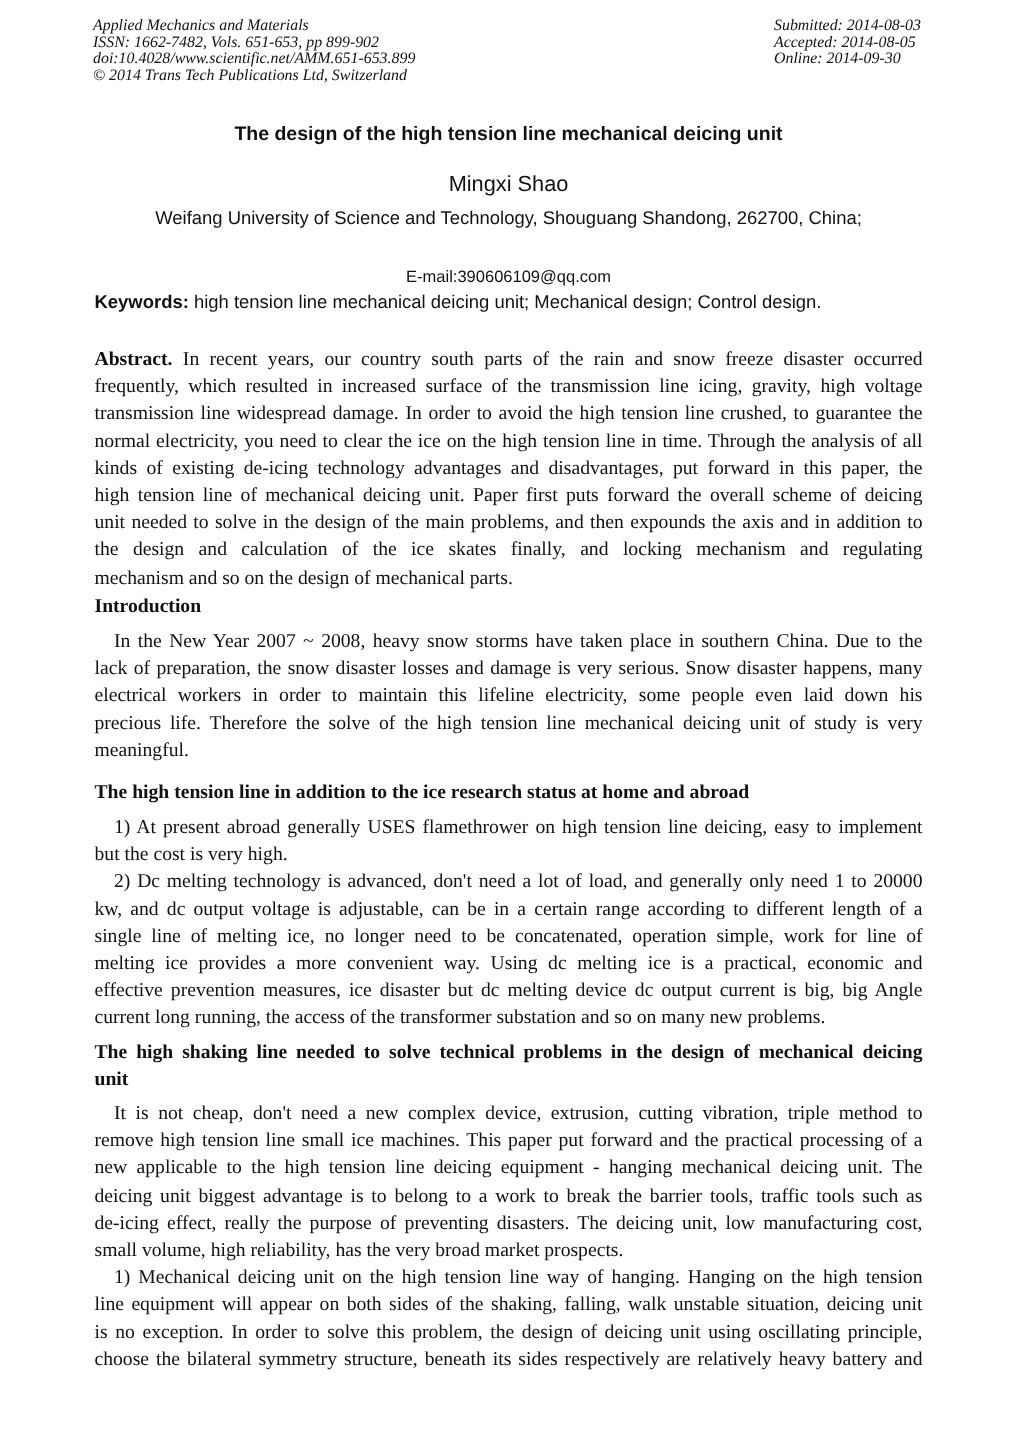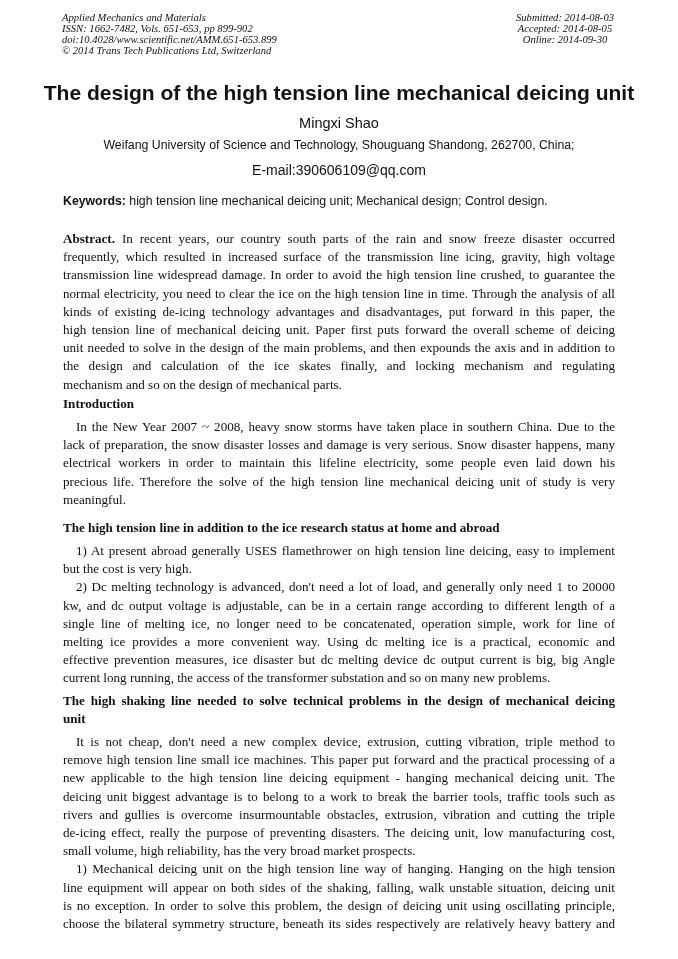--- a/index.html
+++ b/index.html
@@ -1,24 +1,24 @@
 <!DOCTYPE html>
 <html><head>
   <meta charset="utf-8">
   <style>
     html, body { margin: 0; padding: 0; background: #ffffff; }
     body { width: 678px; height: 959px; position: relative; overflow: hidden; color: #111; }
     .page { position: absolute; left: 0; top: 0; width: 678px; height: 959px; }
     .meta-left { position: absolute; left: 62px; top: 13px; font-family: "Liberation Serif", serif; font-style: italic; font-size: 10.6px; line-height: 10.9px; white-space: nowrap; }
-    .meta-right { position: absolute; right: 64px; top: 13px; font-family: "Liberation Serif", serif; font-style: italic; font-size: 10.6px; line-height: 10.9px; text-align: center; white-space: nowrap; }
+    .meta-right { position: absolute; right: 64px; top: 13px; font-family: "Liberation Serif", serif; font-style: italic; font-size: 10.6px; line-height: 10.9px; text-align: left; white-space: nowrap; }
     .meta-line { display: block; }
-    .title { position: absolute; left: 0; width: 678px; top: 81px; text-align: center; font-family: "Liberation Sans", sans-serif; font-weight: bold; font-size: 21px; white-space: nowrap; }
+    .title { position: absolute; left: 0; width: 678px; top: 81px; text-align: center; font-family: "Liberation Sans", sans-serif; font-weight: bold; font-size: 13px; white-space: nowrap; }
     .author { position: absolute; left: 0; width: 678px; top: 115px; text-align: center; font-family: "Liberation Sans", sans-serif; font-size: 14.5px; white-space: nowrap; }
     .affil { position: absolute; left: 0; width: 678px; top: 138px; text-align: center; font-family: "Liberation Sans", sans-serif; font-size: 12.3px; white-space: nowrap; }
-    .email { position: absolute; left: 0; width: 678px; top: 162px; text-align: center; font-family: "Liberation Sans", sans-serif; font-size: 14px; white-space: nowrap; }
+    .email { position: absolute; left: 0; width: 678px; top: 179px; text-align: center; font-family: "Liberation Sans", sans-serif; font-size: 11px; white-space: nowrap; }
     .keywords { position: absolute; left: 63px; top: 194px; font-family: "Liberation Sans", sans-serif; font-size: 12.3px; white-space: nowrap; }
     .keywords b { font-weight: bold; }
     .body-text { position: absolute; left: 63px; width: 552px; font-family: "Liberation Serif", serif; font-size: 13.1px; line-height: 18.2px; text-align: justify; }
     .body-text .line { display: block; text-align: justify; text-align-last: justify; white-space: nowrap; height: 18.2px; }
     .body-text .line.last { text-align-last: left; }
     .body-text .line.indent { text-indent: 13px; }
     .heading { position: absolute; left: 63px; width: 552px; font-family: "Liberation Serif", serif; font-weight: bold; font-size: 13.1px; line-height: 18.2px; }
     .heading .line { display: block; white-space: nowrap; text-align-last: justify; }
     .heading .line.last { text-align-last: left; }
     .abs-label { font-weight: bold; }
@@ -89,21 +89,20 @@
 
   <div class="heading" style="top:692px;">
     <span class="line">The high shaking line needed to solve technical problems in the design of mechanical deicing</span>
     <span class="line last">unit</span>
   </div>
   <div class="body-text" style="top:733px;">
     <span class="line indent">It is not cheap, don't need a new complex device, extrusion, cutting vibration, triple method to</span>
     <span class="line">remove high tension line small ice machines. This paper put forward and the practical processing of a</span>
     <span class="line">new applicable to the high tension line deicing equipment - hanging mechanical deicing unit. The</span>
     <span class="line">deicing unit biggest advantage is to belong to a work to break the barrier tools, traffic tools such as</span>
-    <span class="line">rivers and gullies is overcome insurmountable obstacles, extrusion, vibration and cutting the triple</span>
     <span class="line">de-icing effect, really the purpose of preventing disasters. The deicing unit, low manufacturing cost,</span>
     <span class="line last">small volume, high reliability, has the very broad market prospects.</span>
     <span class="line indent">1) Mechanical deicing unit on the high tension line way of hanging. Hanging on the high tension</span>
     <span class="line">line equipment will appear on both sides of the shaking, falling, walk unstable situation, deicing unit</span>
     <span class="line">is no exception. In order to solve this problem, the design of deicing unit using oscillating principle,</span>
     <span class="line">choose the bilateral symmetry structure, beneath its sides respectively are relatively heavy battery and</span>
   </div>
 
 </div>
 

